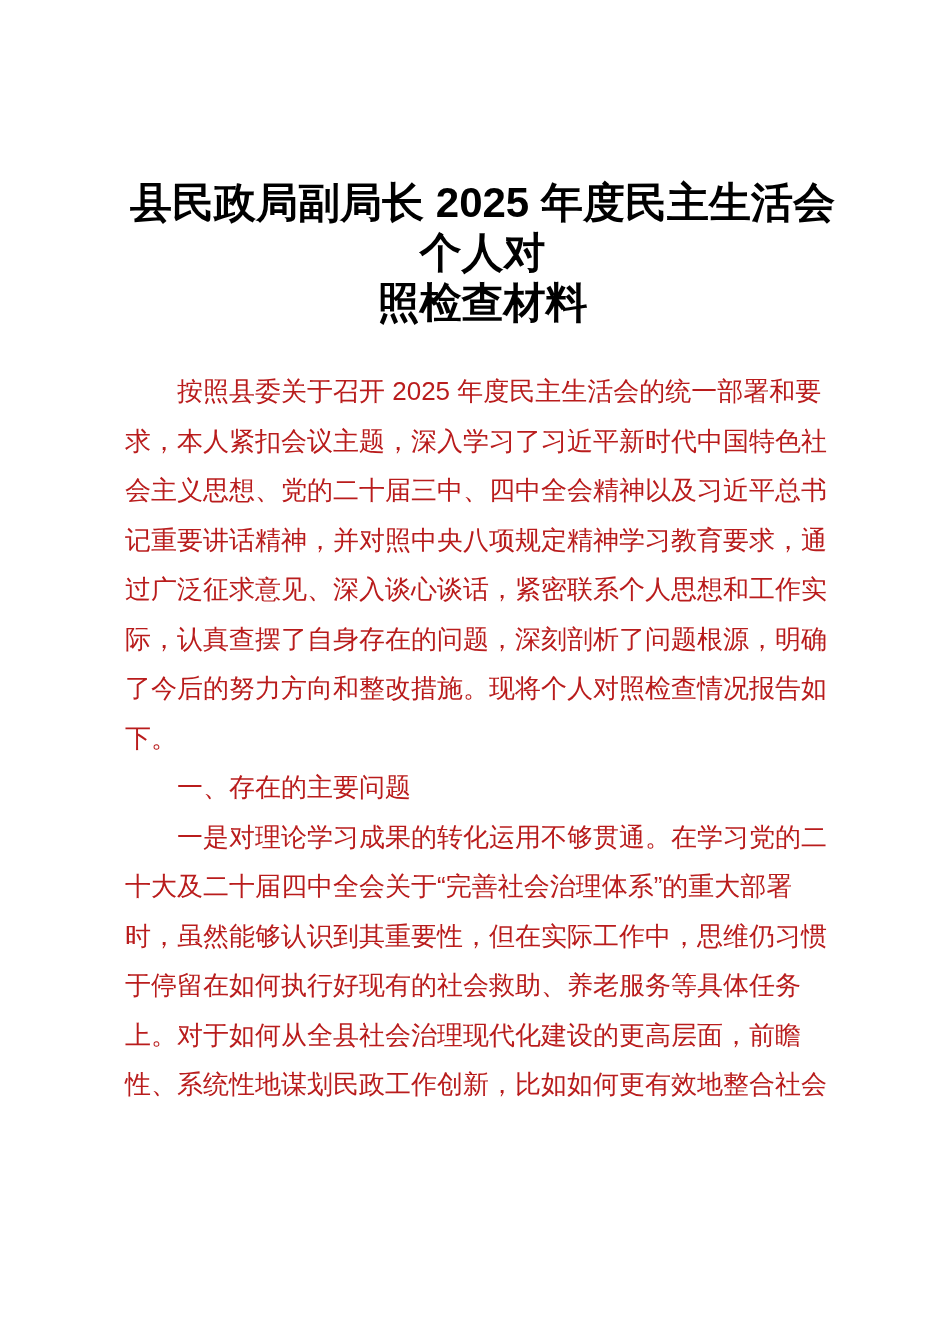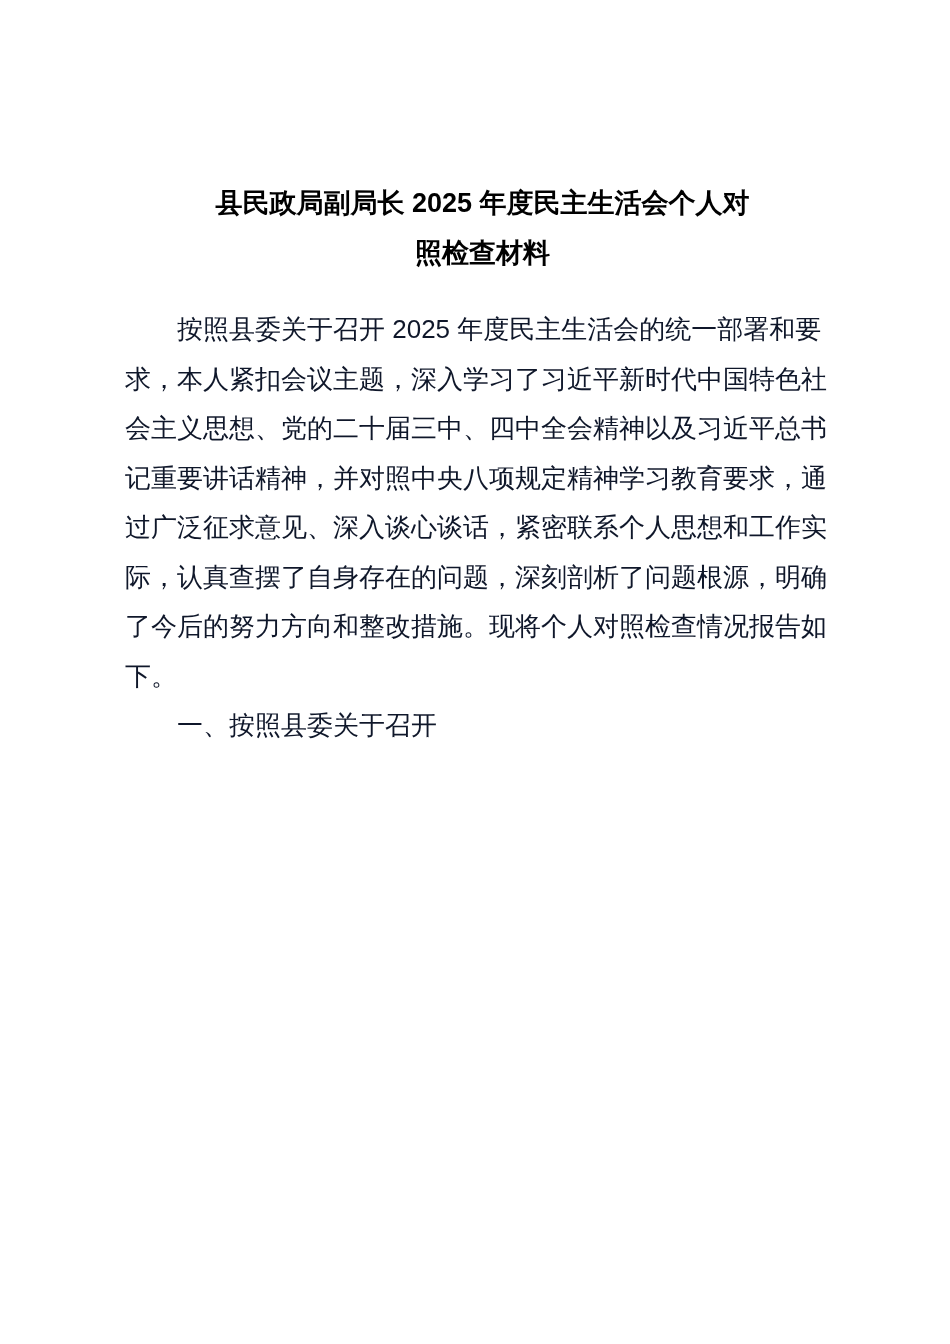--- a/index.html
+++ b/index.html
@@ -15,49 +15,55 @@
     background: #ffffff;
     overflow: hidden;
     font-family: "Liberation Sans", "DejaVu Sans", sans-serif;
     color: #000000;
     box-sizing: border-box;
     padding: 178px 110px 0 125px;
   }
   .doc-title {
     width: 100%;
     text-align: center;
-    font-size: 27px;
+    font-size: 42px;
     font-weight: bold;
     line-height: 50px;
     white-space: pre-line;
     color: #000000;
-    margin: 0 0 27px 0;
+    margin: 0 0 39px 0;
   }
   .doc-para {
     width: 710px;
     font-size: 26px;
     line-height: 49.5px;
     text-indent: 52px;
     white-space: pre-line;
     margin: 0;
-    color: #0f172a;
+    color: #b91c1c;
   }
 </style>
 </head>
 <body>
 
 <div class="page">
   <h1 class="doc-title">县民政局副局长 2025 年度民主生活会个人对
 照检查材料</h1>
 
   <p class="doc-para">按照县委关于召开 2025 年度民主生活会的统一部署和要
 求，本人紧扣会议主题，深入学习了习近平新时代中国特色社
 会主义思想、党的二十届三中、四中全会精神以及习近平总书
 记重要讲话精神，并对照中央八项规定精神学习教育要求，通
 过广泛征求意见、深入谈心谈话，紧密联系个人思想和工作实
 际，认真查摆了自身存在的问题，深刻剖析了问题根源，明确
 了今后的努力方向和整改措施。现将个人对照检查情况报告如
 下。</p>
 
-  <p class="doc-para">一、按照县委关于召开</p>
+  <p class="doc-para">一、存在的主要问题</p>
 
 
+  <p class="doc-para">一是对理论学习成果的转化运用不够贯通。在学习党的二
+十大及二十届四中全会关于“完善社会治理体系”的重大部署
+时，虽然能够认识到其重要性，但在实际工作中，思维仍习惯
+于停留在如何执行好现有的社会救助、养老服务等具体任务
+上。对于如何从全县社会治理现代化建设的更高层面，前瞻
+性、系统性地谋划民政工作创新，比如如何更有效地整合社会</p>
 </div>
 
 </body></html>

